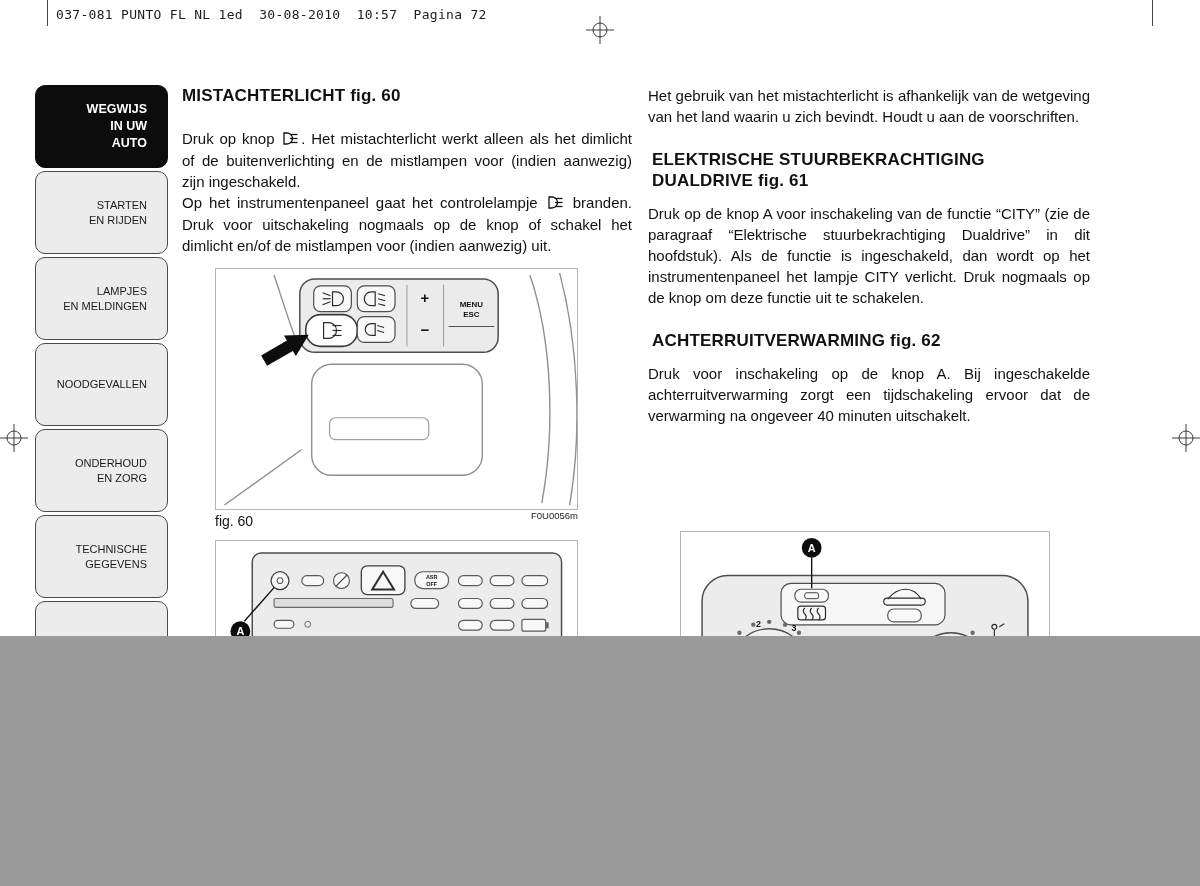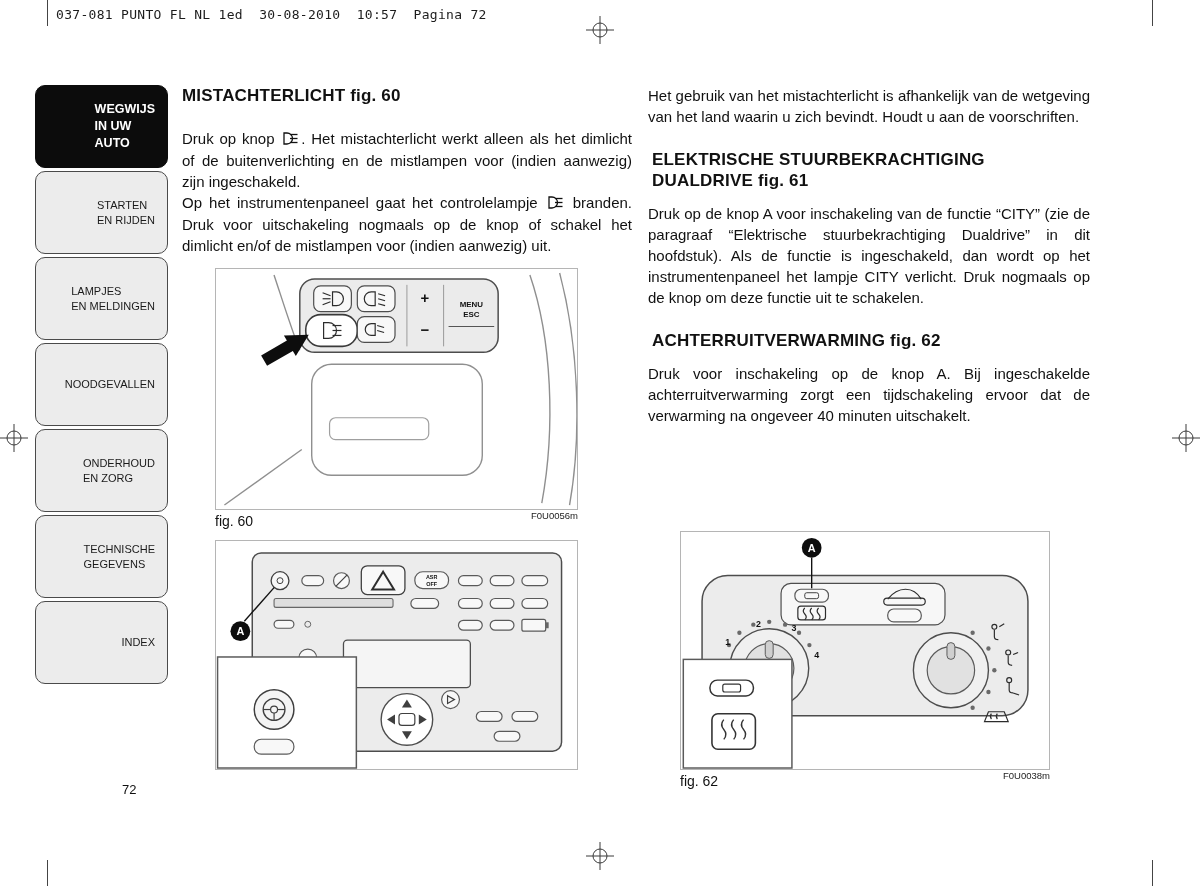--- a/index.html
+++ b/index.html
@@ -1,30 +1,30 @@
 <!DOCTYPE html>
 <html lang="nl"><head>
 <meta charset="utf-8">
 <style>
   *{box-sizing:border-box}
   html,body{margin:0;padding:0}
   body{background:#9a9a9a;font-family:"Liberation Sans",sans-serif}
-  .sheet{position:relative;width:1200px;height:886px;background:#ffffff;overflow:hidden;color:#111;margin:0 auto}
+  .sheet{position:relative;width:1200px;height:636px;background:#ffffff;overflow:hidden;color:#111;margin:0 auto}
 
   .print-header{position:absolute;left:56px;top:7px;font-family:"DejaVu Sans Mono",monospace;
     font-size:13px;letter-spacing:.3px;white-space:pre;color:#1c1c1c}
 
   .crop{position:absolute;background:#444}
   .crop.v{width:1px;height:26px}
   .regmark{position:absolute;width:28px;height:28px}
 
   .sidebar{position:absolute;left:35px;top:85px;width:133px;display:flex;flex-direction:column;gap:3px}
   .tab{height:83px;border:1.4px solid #4a4a4a;border-radius:10px;background:#ececec;
-    display:flex;align-items:center;justify-content:flex-end;text-align:left;
-    padding-right:12px;font-size:11px;line-height:1.35;color:#1a1a1a;white-space:pre-line}
+    display:flex;align-items:center;justify-content:flex-end;text-align:right;
+    padding-right:20px;font-size:11px;line-height:1.35;color:#1a1a1a;white-space:pre-line}
   .tab.active{background:#0c0c0c;color:#fff;border-color:#0c0c0c;font-weight:bold;font-size:12.5px}
 
   .page-number{position:absolute;left:122px;top:782px;font-size:13px;font-weight:normal}
 
   .col{position:absolute;top:85px}
   .col-left{left:182px;width:450px}
   .col-right{left:648px;width:442px}
   .heading{font-size:17px;font-weight:bold;margin:0 0 22px;letter-spacing:.2px;white-space:pre-line;line-height:21px}
   .col-right .heading{margin:22px 4px 12px}
   .para{font-size:15px;line-height:21px;text-align:justify;margin:0}

